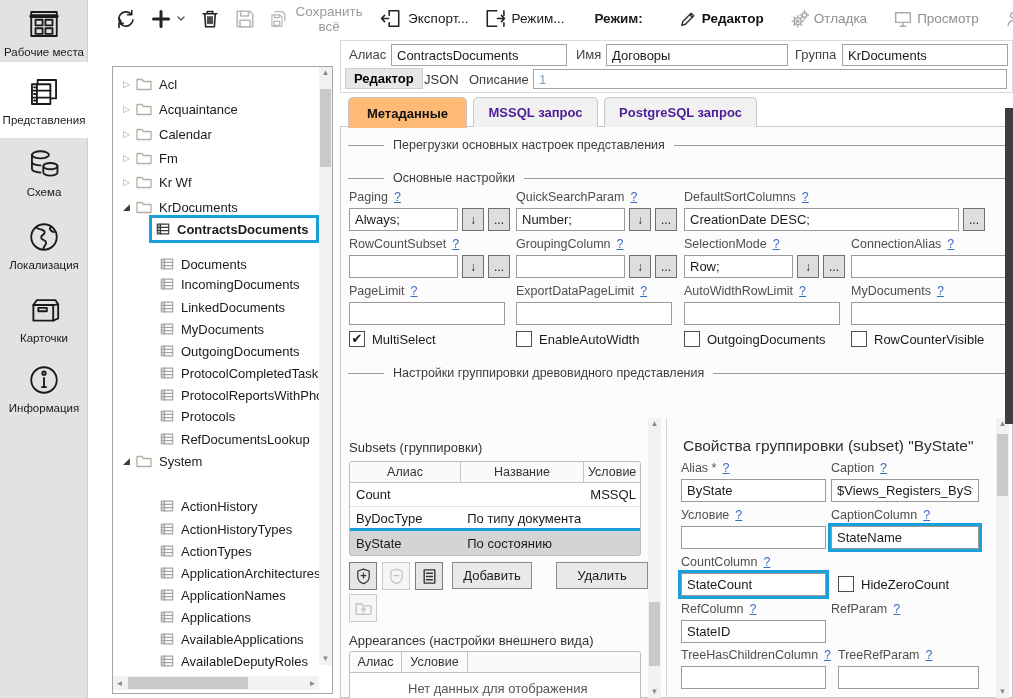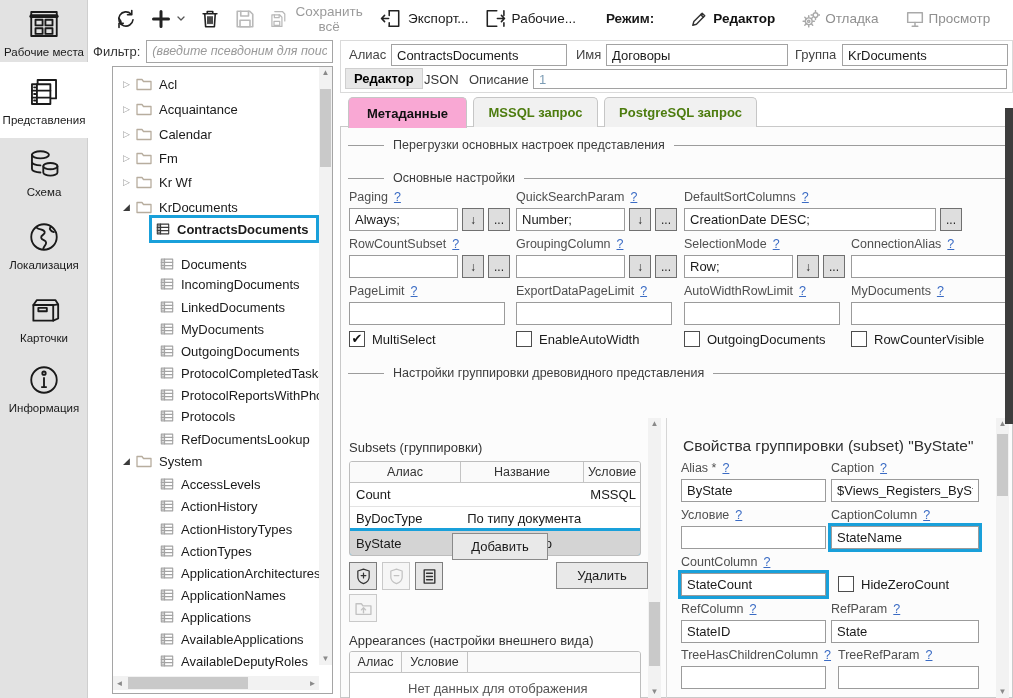--- a/index.html
+++ b/index.html
@@ -55,22 +55,22 @@
 
   
   .hdrbox{position:absolute;left:340px;top:40px;width:673px;height:53px;border:1px solid #dadada;background:#fff}
   .hlbl{position:absolute;font-size:13px;color:#444}
   .hin{position:absolute;height:22px;border:1px solid #a2a2a2;background:#fff;padding:0 5px;font:13px "Liberation Sans",sans-serif;color:#1a1a1a}
   .toggle-on{position:absolute;background:#e7e7e7;border:1px solid #cfcfcf;font-weight:bold;font-size:13px;padding:2px 8px}
   .plainlbl{position:absolute;font-size:13px;color:#333}
   .muted-val{color:#7d9db5}
 
   
-  .tab{position:absolute;top:97px;height:30px;border:1px solid #c6c6c6;border-bottom:none;border-radius:5px 5px 0 0;background:#f1f1f1;color:#4d7c0f;font-weight:bold;font-size:13px;display:flex;align-items:center;justify-content:center;z-index:3}
-  .tab.on{background:#f9a8d4;color:#111;z-index:5;height:31px}
+  .tab{position:absolute;top:97px;height:30px;border:1px solid #c6c6c6;border-bottom:none;border-radius:5px 5px 0 0;background:#f1f1f1;color:#4c1d95;font-weight:bold;font-size:13px;display:flex;align-items:center;justify-content:center;z-index:3}
+  .tab.on{background:#fdba74;color:#111;z-index:5;height:31px}
   .content{position:absolute;left:340px;top:126px;width:673px;height:572px;border:1px solid #c9c9c9;background:#fcfcfc;z-index:1}
 
   
   .sep{position:absolute;display:flex;align-items:center;font-size:12.5px;color:#3c3c3c;z-index:2}
   .sepdash{width:36px;border-top:1px solid #9c9c9c;margin-right:9px}
   .sepline{flex:1;border-top:1px solid #9c9c9c;margin-left:9px}
   .fc{position:absolute;z-index:2}
   .lblrow{display:flex;gap:6px;align-items:baseline;font-size:12.5px;color:var(--lbl);margin-bottom:4px;white-space:nowrap}
   .q{color:var(--help);text-decoration:underline;font-size:12.5px;cursor:pointer}
   .irow{display:flex;gap:4px}
@@ -285,21 +285,21 @@
     <button class="tgrp" style="border:none;background:none;padding:0">
       <svg class="ic tbico" style="width:22px;height:19px">
           <use href="#s-export"></use>
         </svg>
       <span class="tbl2">Экспорт...</span>
     </button>
     <button class="tgrp" style="border:none;background:none;padding:0">
       <svg class="ic tbico" style="width:22px;height:19px">
           <use href="#s-import"></use>
         </svg>
-      <span class="tbl2">Рабочие...</span>
+      <span class="tbl2">Режим...</span>
     </button>
     <span class="spacer"></span>
     <span class="modelbl">Режим:</span>
     <span class="vdiv"></span>
     <button class="mode on" style="border:none;background:none">
       <svg class="ic">
           <use href="#s-pencil"></use>
         </svg>
       <span>Редактор</span>
     </button>
@@ -316,24 +316,20 @@
       <span>Просмотр</span>
     </button>
     <button class="mode" style="border:none;background:none">
       <svg class="ic" style="width:20px">
           <use href="#s-people"></use>
         </svg>
 
     </button>
   </header>
 
-  <div class="filterrow">
-    <label>Фильтр:</label>
-    <input placeholder="(введите псевдоним для поис" style="">
-  </div>
 
   <div class="tree">
     <div class="titem" style="top:6px">
         <span class="exp">▷</span>
         <svg class="ic fico">
           <use href="#s-folder"></use>
         </svg>
         <span class="tlab">Acl</span>
       </div>
     <div class="titem" style="top:31px">
@@ -432,26 +428,20 @@
           <use href="#s-view"></use>
         </svg>
         <span class="tlab">RefDocumentsLookup</span>
       </div>
     <div class="titem" style="top:383px">
         <span class="exp blk">◢</span>
         <svg class="ic fico">
           <use href="#s-folder"></use>
         </svg>
         <span class="tlab">System</span>
-      </div>
-    <div class="titem" style="top:406px">
-        <svg class="ic vico">
-          <use href="#s-view"></use>
-        </svg>
-        <span class="tlab">AccessLevels</span>
       </div>
     <div class="titem" style="top:428px">
         <svg class="ic vico">
           <use href="#s-view"></use>
         </svg>
         <span class="tlab">ActionHistory</span>
       </div>
     <div class="titem" style="top:451px">
         <svg class="ic vico">
           <use href="#s-view"></use>
@@ -570,21 +560,21 @@
         <button class="sbtn">↓</button>
         <button class="sbtn">...</button>
       </div>
   </div>
   <div class="fc" style="left:684px;top:190px">
     <div class="lblrow">
         <span>DefaultSortColumns</span>
         <a class="q">?</a>
       </div>
     <div class="irow">
-        <input class="inp" style="width: 252px;" value="CreationDate DESC;">
+        <input class="inp" style="width: 275px;" value="CreationDate DESC;">
         <button class="sbtn">...</button>
       </div>
   </div>
 
   <div class="fc" style="left:349px;top:237px">
     <div class="lblrow">
         <span>RowCountSubset</span>
         <a class="q">?</a>
       </div>
     <div class="irow">
@@ -718,21 +708,21 @@
   <button class="ibtn dis" style="left:382px;top:562px">
       <svg class="ic">
         <use href="#s-shieldminus"></use>
       </svg>
     </button>
   <button class="ibtn" style="left:415px;top:562px">
       <svg class="ic">
         <use href="#s-docpage"></use>
       </svg>
     </button>
-  <button class="pbtn" style="left:452px;top:533px;width:96px">Добавить</button>
+  <button class="pbtn" style="left:452px;top:562px;width:80px">Добавить</button>
   <button class="pbtn" style="left:556px;top:562px;width:92px">Удалить</button>
   <button class="ibtn dis" style="left:349px;top:594px">
       <svg class="ic">
         <use href="#s-folderup"></use>
       </svg>
     </button>
 
   <span class="paneltitle" style="left:349px;top:633px">Appearances (настройки внешнего вида)</span>
   <div class="tblbox" style="left:349px;top:651px;width:292px;height:60px">
     <div class="tblhead">
@@ -811,23 +801,20 @@
       </div>
     <div class="irow">
         <input class="inp" style="width: 145px;" value="StateID">
       </div>
   </div>
   <div class="fc" style="left:831px;top:602px">
     <div class="lblrow">
         <span>RefParam</span>
         <a class="q">?</a>
       </div>
-    <div class="irow">
-        <input class="inp" style="width: 148px;" value="State">
-      </div>
   </div>
 
   <div class="fc" style="left:681px;top:648px">
     <div class="lblrow">
         <span>TreeHasChildrenColumn</span>
         <a class="q">?</a>
       </div>
     <div class="irow">
         <input class="inp" style="width: 145px;" value="">
       </div>

